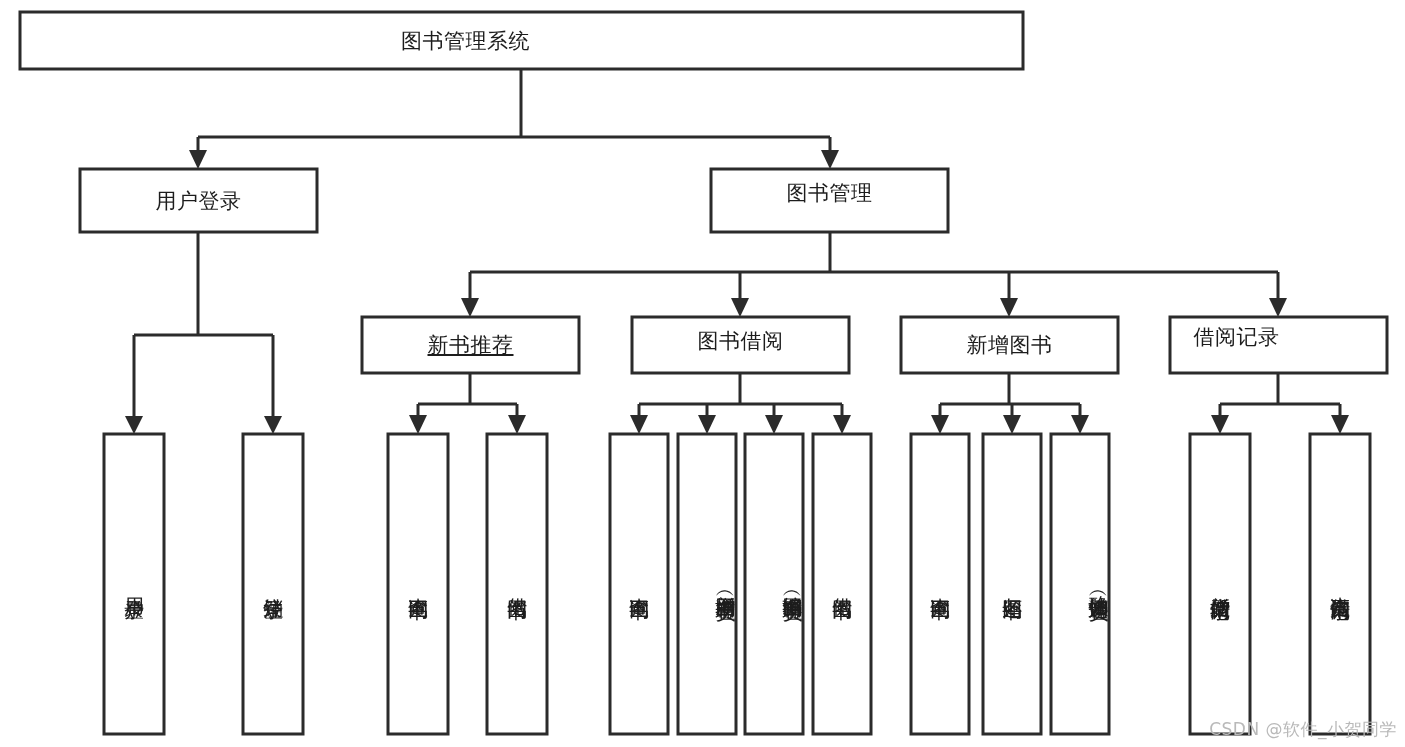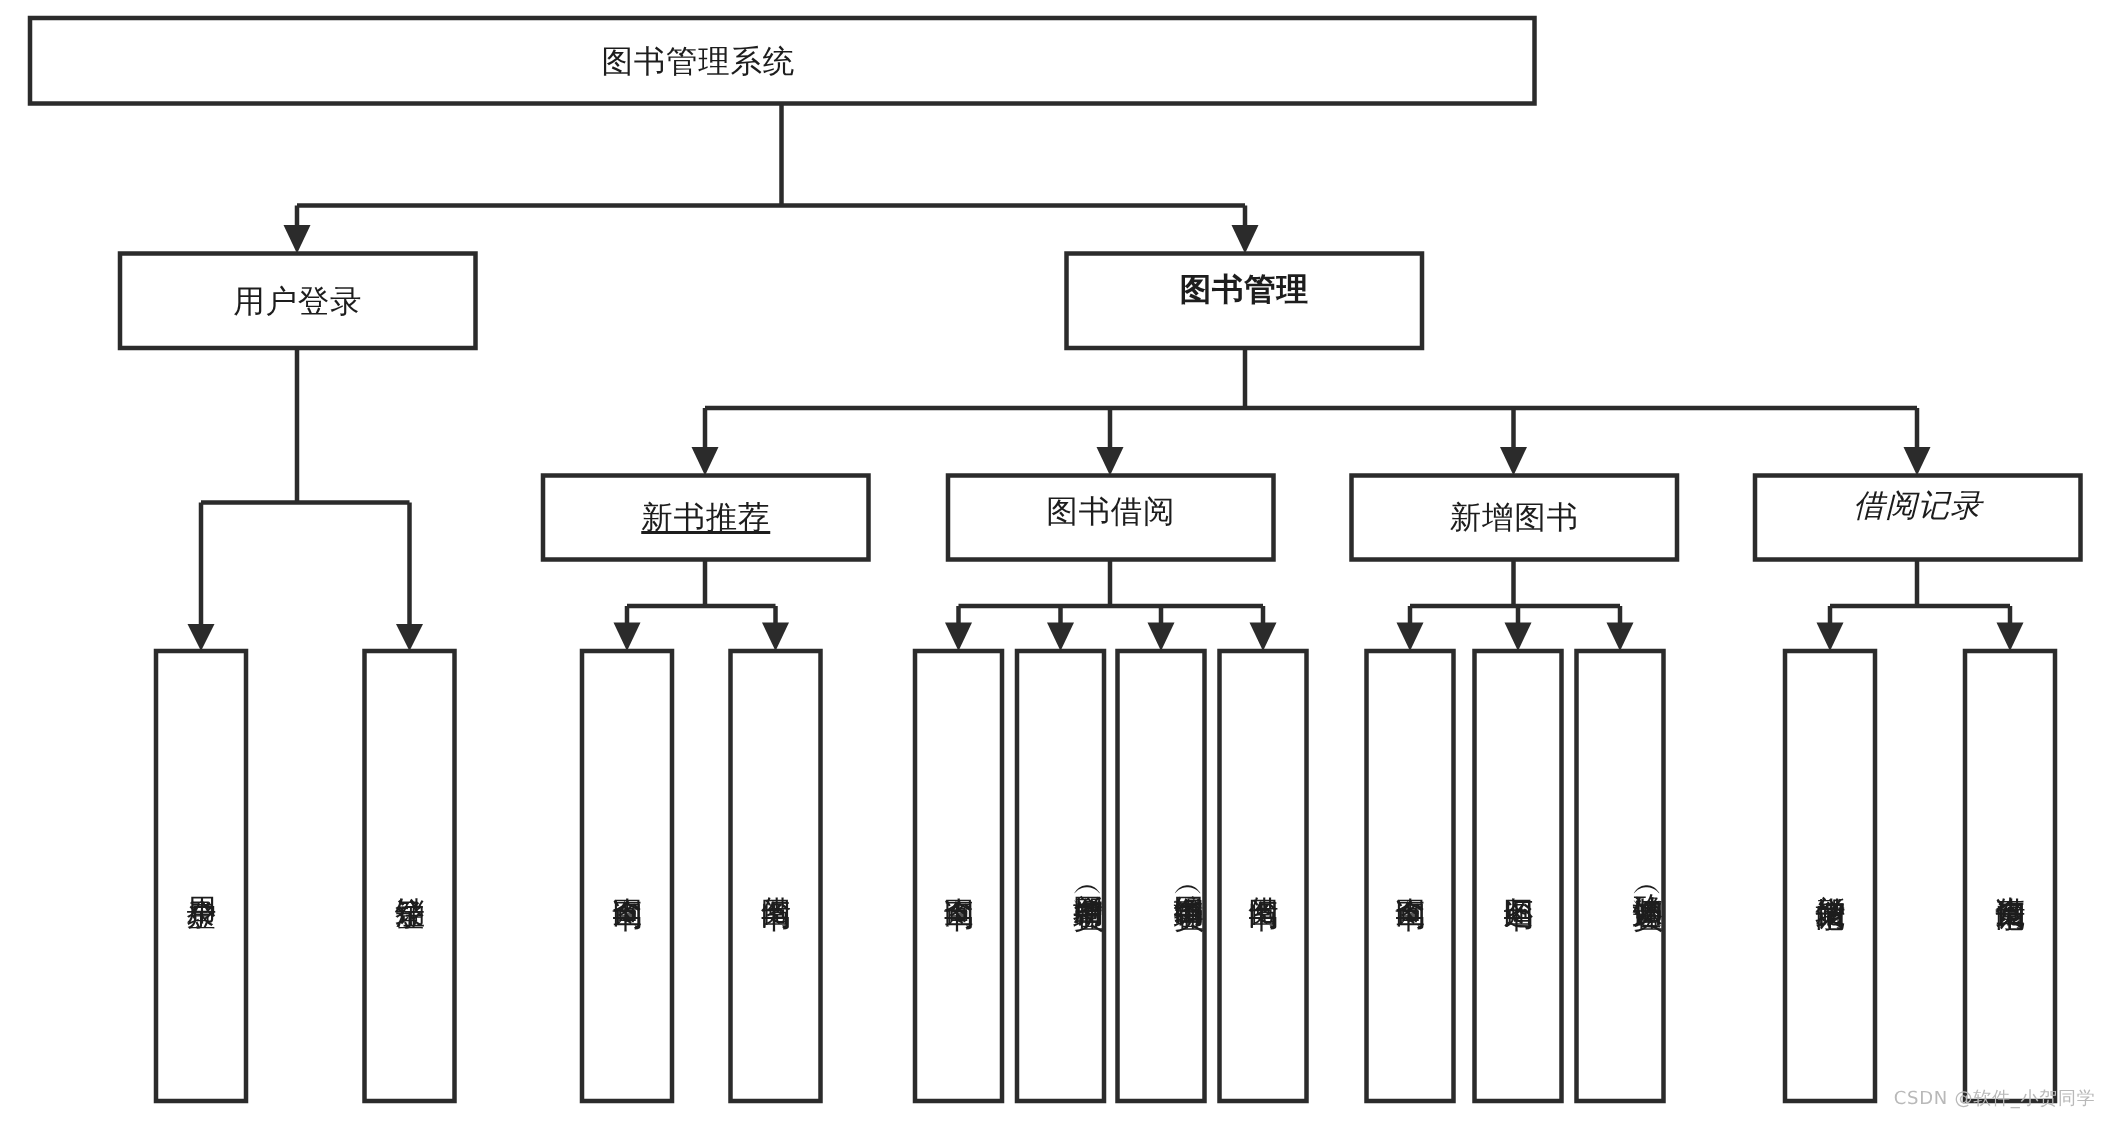--- a/index.html
+++ b/index.html
@@ -62,21 +62,21 @@
     text-orientation: upright;
     line-height: 1.08;
     letter-spacing: 1px;
     white-space: nowrap;
     pointer-events: none;
   }
   .watermark {
     position: absolute;
     right: 8px;
     bottom: 6px;
-    font-size: 12px;
+    font-size: 17px;
     color: #b9b9b9;
     letter-spacing: 0.5px;
     white-space: nowrap;
   }
 </style>
 </head>
 <body>
 
 <div id="diagram-root">
 
@@ -176,26 +176,26 @@
     <rect class="node-box" x="911" y="434" width="58" height="300"></rect>
     <rect class="node-box" x="983" y="434" width="58" height="300"></rect>
     <rect class="node-box" x="1051" y="434" width="58" height="300"></rect>
     <rect class="node-box" x="1190" y="434" width="60" height="300"></rect>
     <rect class="node-box" x="1310" y="434" width="60" height="300"></rect>
   </svg>
 
   <div class="node-label-h" style="left:20px; top:12px; width:891px; height:57px;">图书管理系统</div>
 
   <div class="node-label-h" style="left:80px; top:169px; width:237px; height:63px;">用户登录</div>
-  <div class="node-label-h" style="left:711px; top:169px; width:237px; height:47px;font-weight:bold;">图书管理</div>
+  <div class="node-label-h" style="left:711px; top:169px; width:237px; height:47px;">图书管理</div>
 
   <div class="node-label-h" style="left:362px; top:317px; width:217px; height:56px;text-decoration:underline;">新书推荐</div>
   <div class="node-label-h" style="left:632px; top:317px; width:217px; height:48px;">图书借阅</div>
   <div class="node-label-h" style="left:901px; top:317px; width:217px; height:56px;">新增图书</div>
-  <div class="node-label-h" style="left:1170px; top:317px; width:217px; height:40px;font-style:italic;">借阅记录</div>
+  <div class="node-label-h" style="left:1128px; top:317px; width:217px; height:40px;">借阅记录</div>
 
   <div class="node-label-v" style="left:104px; top:434px; width:60px; height:300px;">用户登录</div>
   <div class="node-label-v" style="left:243px; top:434px; width:60px; height:300px;">注销登录</div>
   <div class="node-label-v" style="left:388px; top:434px; width:60px; height:300px;">查询图书</div>
   <div class="node-label-v" style="left:487px; top:434px; width:60px; height:300px;">借阅图书</div>
   <div class="node-label-v" style="left:610px; top:434px; width:58px; height:300px;">查询图书</div>
   <div class="node-label-v" style="left:678px; top:434px; width:58px; height:300px; align-items:flex-start;">新增图书（管理员）</div>
   <div class="node-label-v" style="left:745px; top:434px; width:58px; height:300px; align-items:flex-start;">编辑图书（管理员）</div>
   <div class="node-label-v" style="left:813px; top:434px; width:58px; height:300px;">借阅图书</div>
   <div class="node-label-v" style="left:911px; top:434px; width:58px; height:300px;">查询图书</div>

